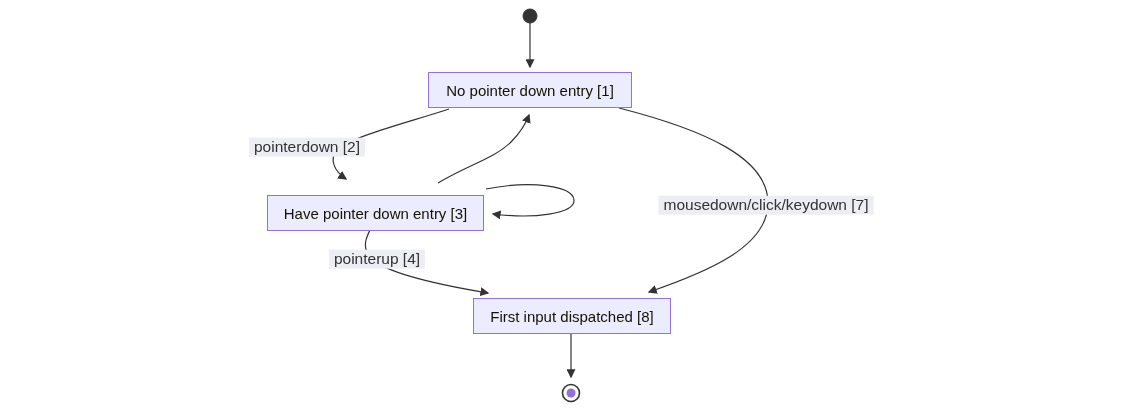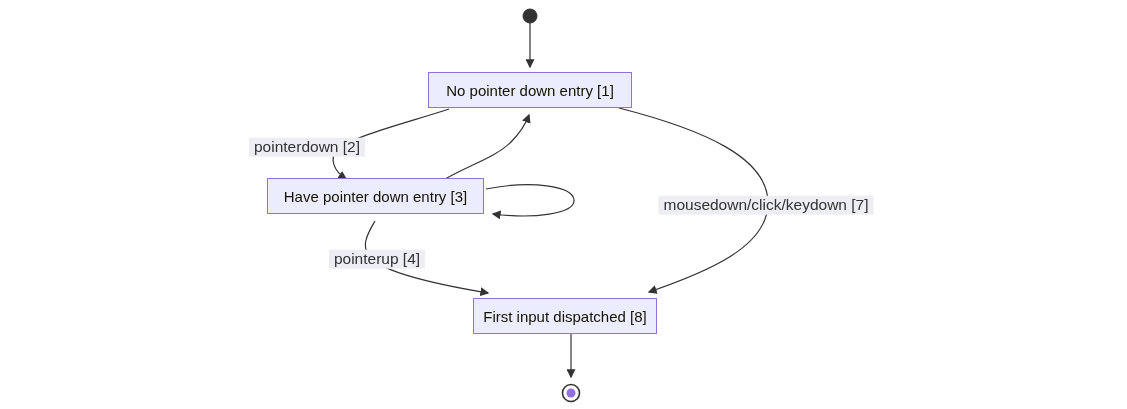--- a/index.html
+++ b/index.html
@@ -29,22 +29,22 @@
     border: 1px solid #9370DB;
     border-radius: 0;
     color: #131300;
     font-size: 15px;
     display: flex;
     align-items: center;
     justify-content: center;
     white-space: nowrap;
   }
   #state-1 { left: 428px; top: 72px;  width: 204px; height: 36px; }
-  #state-3 { left: 267px; top: 178px; width: 217px; height: 36px; }
-  #state-8 { left: 473px; top: 298px; width: 184px; height: 36px; }
+  #state-3 { left: 267px; top: 195px; width: 217px; height: 36px; }
+  #state-8 { left: 473px; top: 298px; width: 198px; height: 36px; }
   .edge-label {
     position: absolute;
     transform: translate(-50%, -50%);
     background: #EDEDF4;
     color: #333333;
     font-size: 15.5px;
     line-height: 1.2;
     padding: 0 5px;
     white-space: nowrap;
   }

